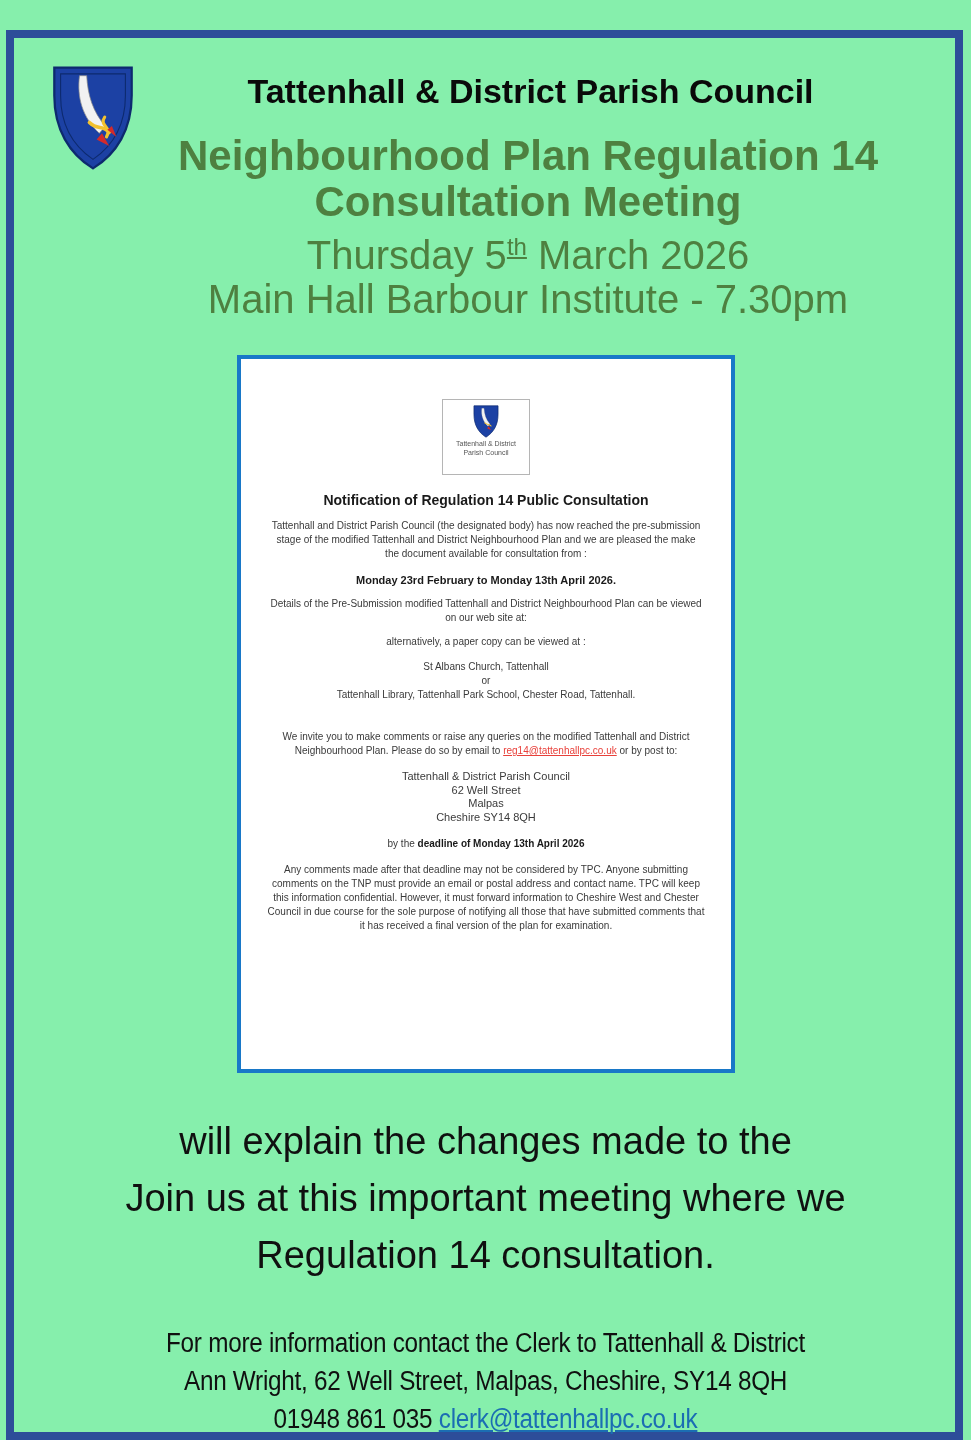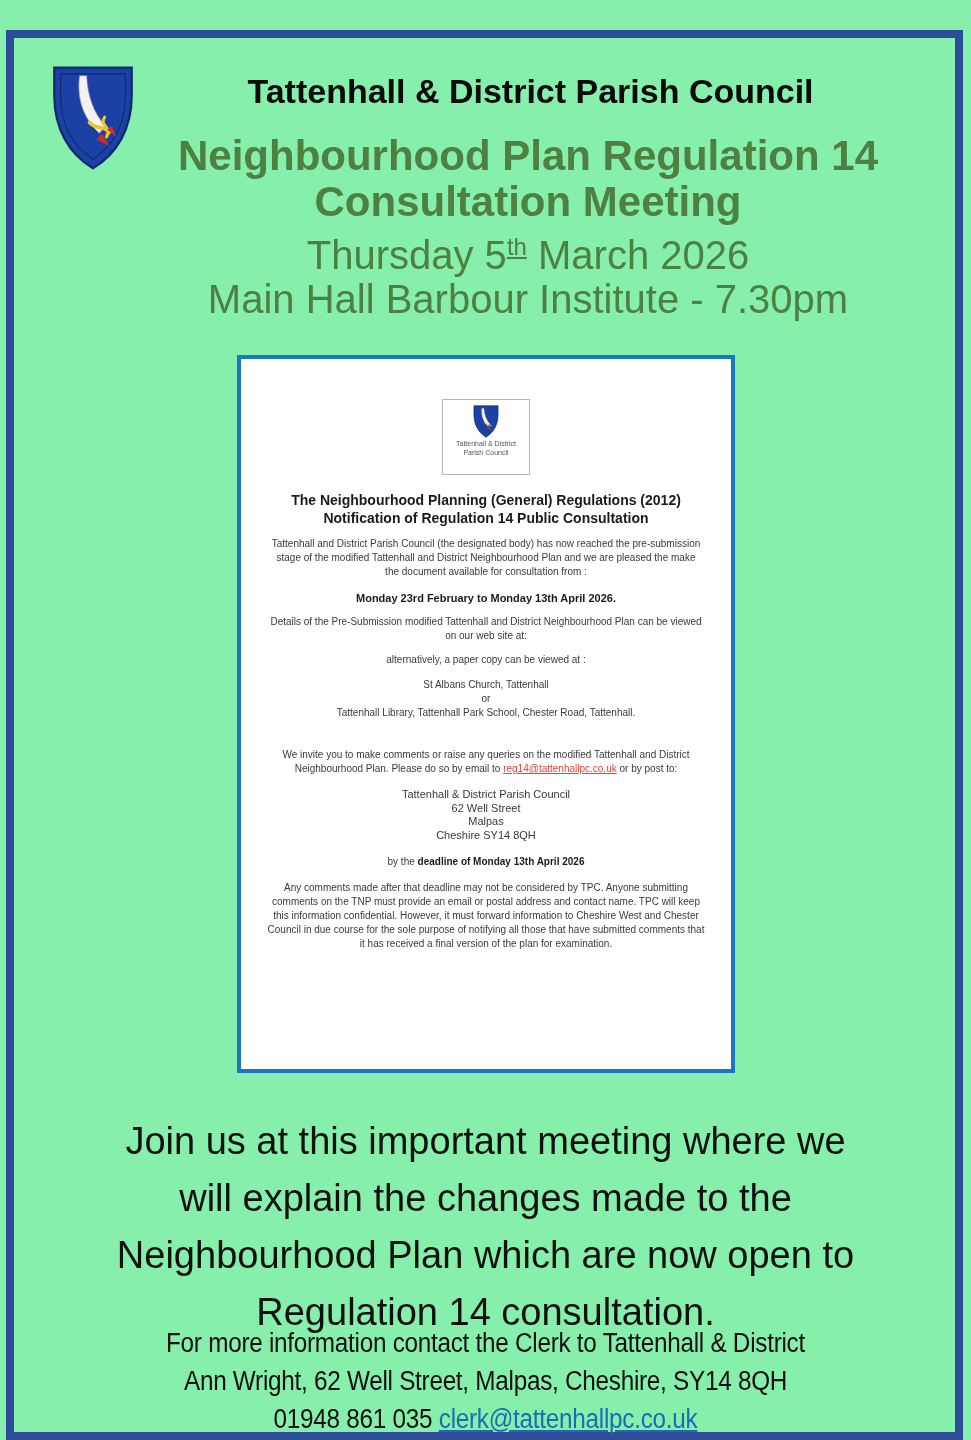--- a/index.html
+++ b/index.html
@@ -85,21 +85,20 @@
         <path d="M7,5 H93 V36 C93,74 76,101 50,117 C24,101 7,74 7,36 Z" fill="#1c41a4" stroke="#0d2a6e" stroke-width="2.5"></path>
         <path d="M35,14 C32,38 38,60 57,78 L64,70 C50,55 44,35 43,14 Z" fill="#f2f2f2" stroke="#8a8a8a" stroke-width="0.8"></path>
         <path d="M46,66 C55,75 61,68 68,77" fill="none" stroke="#f2c12e" stroke-width="4" stroke-linecap="round"></path>
         <path d="M60,78 L68,92 L54,85 Z" fill="#d42a2a"></path>
       </svg>
       <div class="cap">Tattenhall &amp; District</div>
       <div class="cap">Parish Council</div>
     </div>
 
     <div class="l-heading">
-      <div>The Neighbourhood Planning (General) Regulations (2012)</div>
       <div>Notification of Regulation 14 Public Consultation</div>
     </div>
 
     <p class="l-para">Tattenhall and District Parish Council (the designated body) has now reached the pre-submission stage of the modified Tattenhall and District Neighbourhood Plan and we are pleased the make the document available for consultation from :</p>
 
     <p class="l-bold">Monday 23rd February to Monday 13th April 2026.</p>
 
     <p class="l-para">Details of the Pre-Submission modified Tattenhall and District Neighbourhood Plan can be viewed on our web site at:</p>
 
 
@@ -118,23 +117,22 @@
       <div>Cheshire SY14 8QH</div>
     </div>
 
     <p class="l-para deadline"><span>by the </span><b>deadline of Monday 13th April 2026</b></p>
 
     <p class="l-para final">Any comments made after that deadline may not be considered by TPC. Anyone submitting comments on the TNP must provide an email or postal address and contact name. TPC will keep this information confidential. However, it must forward information to Cheshire West and Chester Council in due course for the sole purpose of notifying all those that have submitted comments that it has received a final version of the plan for examination.</p>
 
   </div>
 
   <div class="join">
+    <div>will explain the changes made to the</div>
     <div>Join us at this important meeting where we</div>
-    <div>will explain the changes made to the</div>
-    <div>Neighbourhood Plan which are now open to</div>
     <div>Regulation 14 consultation.</div>
   </div>
 
   <div class="contact">
     <div>For more information contact the Clerk to Tattenhall &amp; District</div>
     <div>Ann Wright, 62 Well Street, Malpas, Cheshire, SY14 8QH</div>
     <div><span>01948 861 035 </span><a class="bluelink">clerk@tattenhallpc.co.uk</a></div>
   </div>
 
 </div>

